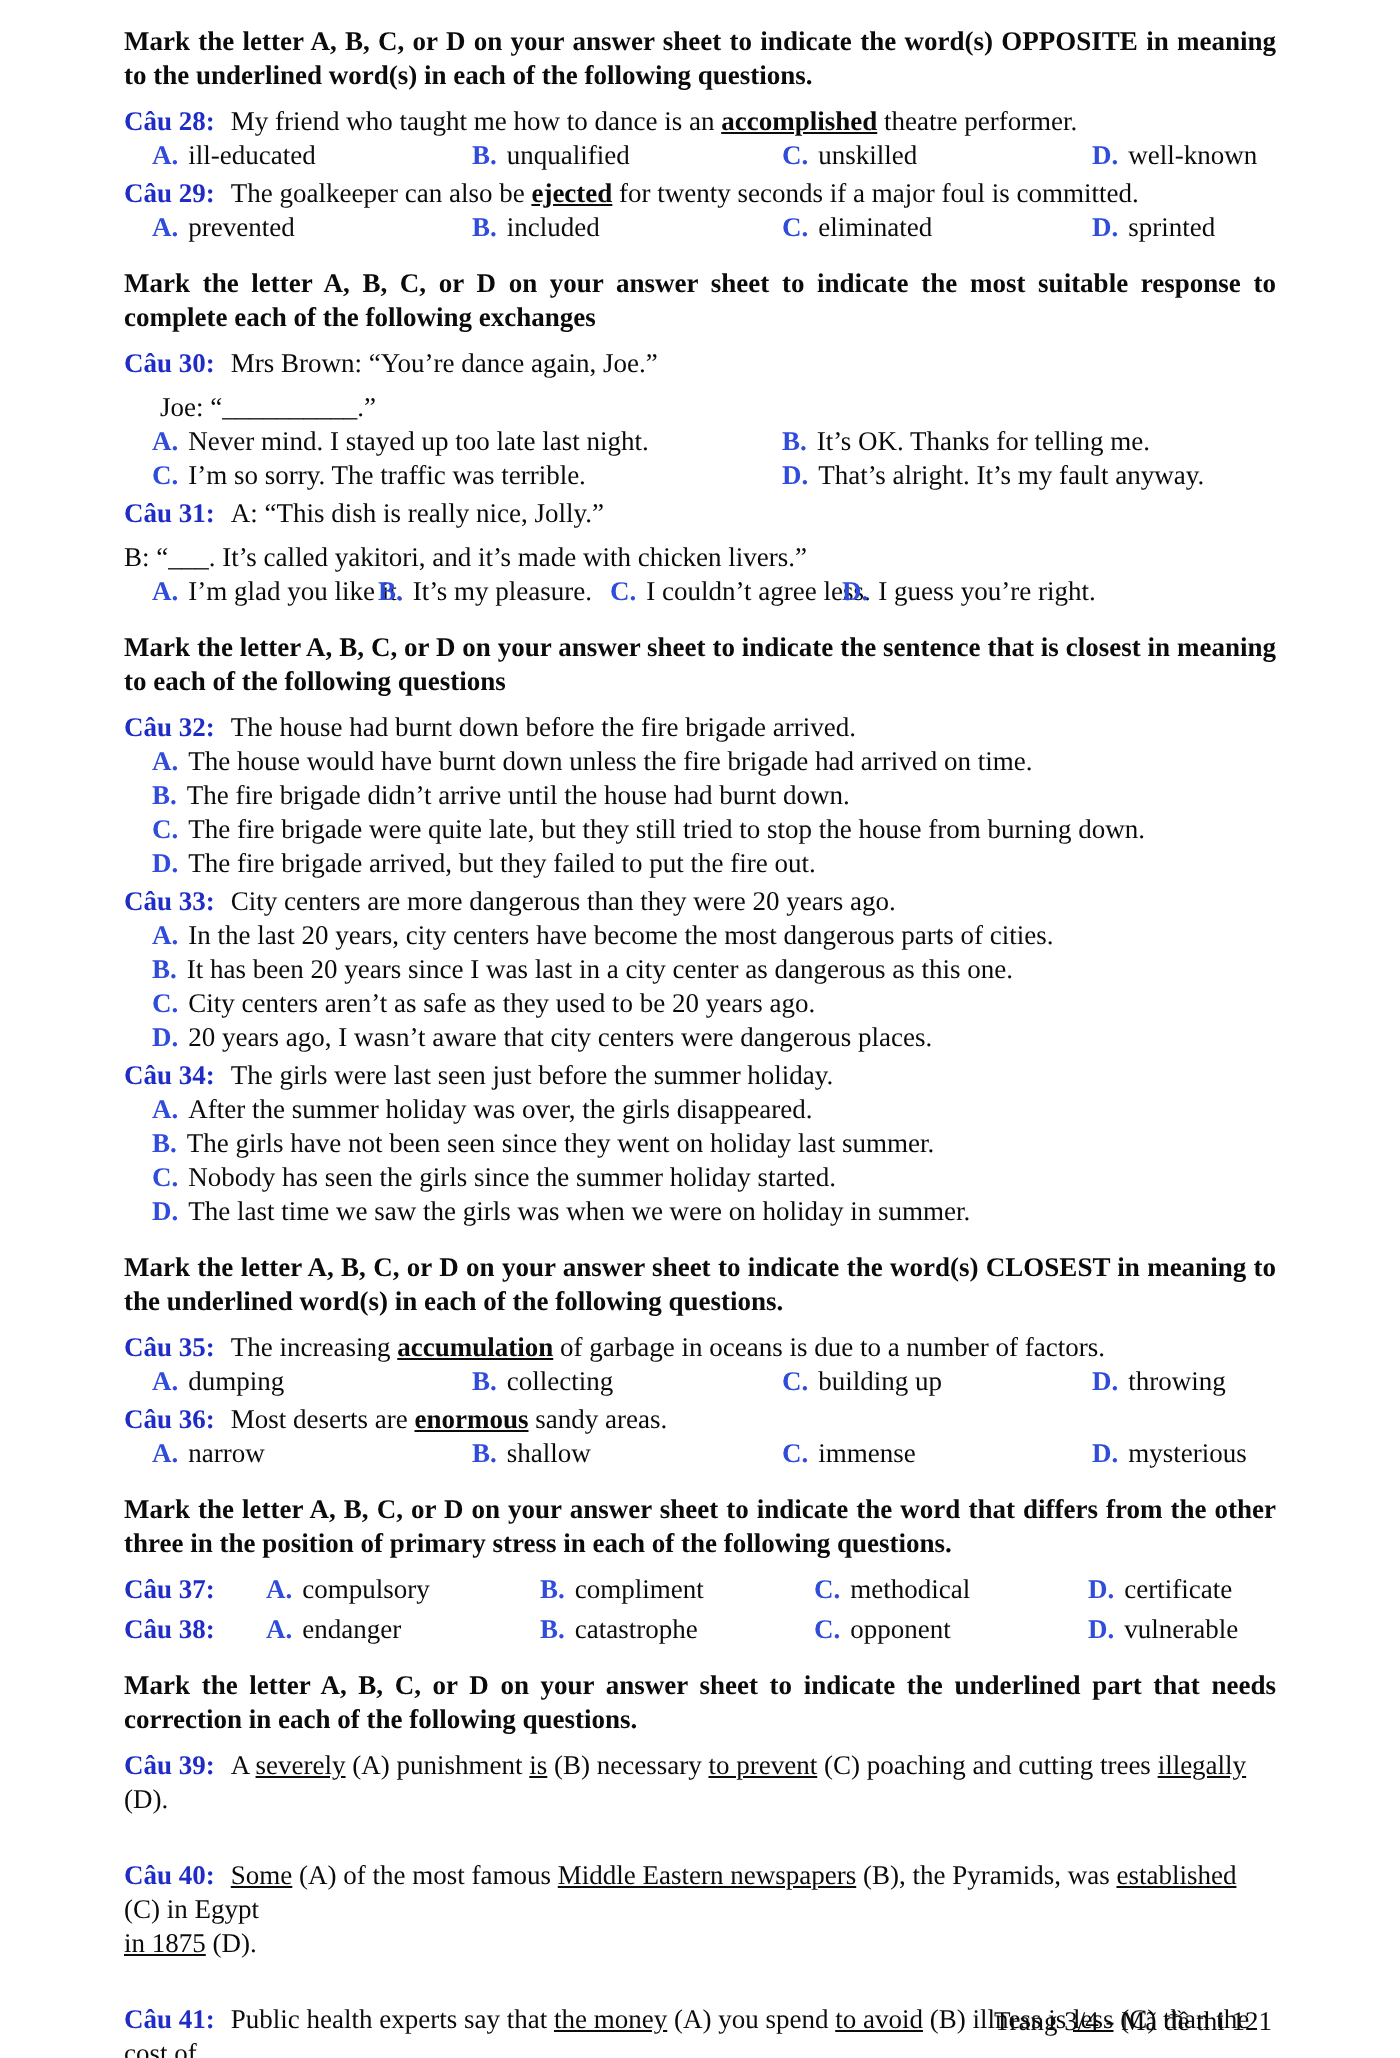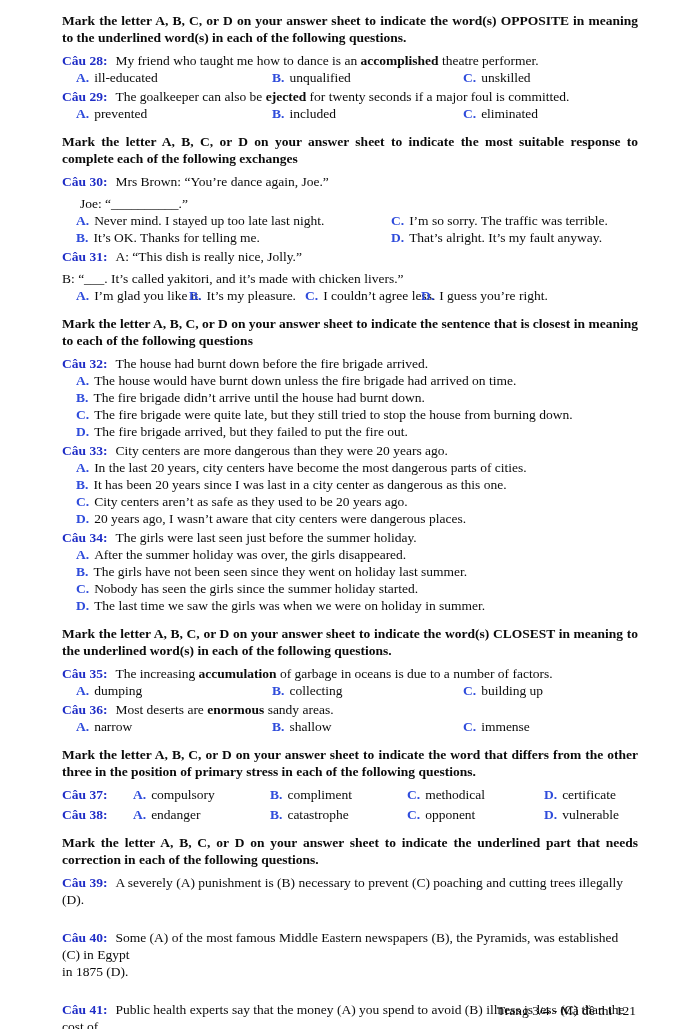--- a/index.html
+++ b/index.html
@@ -9,24 +9,24 @@
     font-family:"Liberation Serif","DejaVu Serif",serif;
     font-size:13.5px; line-height:17px; color:#0b0b0b;
     padding:12px 14px 0 14px; overflow:hidden;
   }
   p { margin:0; }
   .instruction { font-weight:700; text-align:justify; margin:11px 0 6px 0; }
   .sec-0 .instruction { margin-top:0; }
   .question { margin:0 0 2px 0; }
   .qlabel { color:var(--label-blue,#1f2dc6); font-weight:700; padding-right:8px; }
   .b { font-weight:700; }
-  .u { }
+  .u { text-decoration:underline; }
   .dialog { margin-top:5px; }
   .opts { padding-left:14px; }
-  .opts-grid4 { display:grid; grid-template-columns:160px 155px 155px 1fr;gap:36px; }
+  .opts-grid4 { display:grid; grid-template-columns:160px 155px 155px 1fr; }
   .opts-grid2 { display:grid; grid-template-columns:315px 1fr; }
   .opts-tight4 { display:grid; grid-template-columns:113px 116px 116px 1fr; }
   .opts-rows .option { display:block; white-space:normal; }
   .option { white-space:nowrap; }
   .opt-letter { color:var(--letter-blue,#2f4cdb); font-weight:700; padding-right:5px; }
   .q-inline { display:grid; grid-template-columns:71px 137px 137px 137px 1fr; margin-bottom:3px; }
   .sec-5 .question { margin-bottom:21px; }
   .footer { position:absolute; right:16px; bottom:10px; color:#0b0b0b; }
 </style>
 </head>
@@ -35,41 +35,42 @@
 <div class="page">
   <div>
       <div class="section sec-0">
         <p class="instruction">Mark the letter A, B, C, or D on your answer sheet to indicate the word(s) OPPOSITE in meaning to the underlined word(s) in each of the following questions.</p>
         <div class="question">
           <p class="stem"><span class="qlabel">Câu 28:</span><span>My friend who taught me how to dance is an </span><span class="b u">accomplished</span><span> theatre performer.</span></p>
           <div class="opts opts-grid4">
             <span class="option opt-cell"><span class="opt-letter">A.</span><span>ill-educated</span></span>
             <span class="option opt-cell"><span class="opt-letter">B.</span><span>unqualified</span></span>
             <span class="option opt-cell"><span class="opt-letter">C.</span><span>unskilled</span></span>
+            <span class="option opt-cell"><span class="opt-letter">D.</span><span>well-known</span></span>
           </div>
         </div>
         <div class="question">
           <p class="stem"><span class="qlabel">Câu 29:</span><span>The goalkeeper can also be </span><span class="b u">ejected</span><span> for twenty seconds if a major foul is committed.</span></p>
           <div class="opts opts-grid4">
             <span class="option opt-cell"><span class="opt-letter">A.</span><span>prevented</span></span>
             <span class="option opt-cell"><span class="opt-letter">B.</span><span>included</span></span>
             <span class="option opt-cell"><span class="opt-letter">C.</span><span>eliminated</span></span>
             <span class="option opt-cell"><span class="opt-letter">D.</span><span>sprinted</span></span>
           </div>
         </div>
       </div>
       <div class="section sec-1">
         <p class="instruction">Mark the letter A, B, C, or D on your answer sheet to indicate the most suitable response to complete each of the following exchanges</p>
         <div class="question">
           <p class="stem"><span class="qlabel">Câu 30:</span><span>Mrs Brown: “You’re dance again, Joe.”</span></p>
           <p class="dialog" style="margin-left: 18px;"><span>Joe: “__________.”</span></p>
           <div class="opts opts-grid2">
             <span class="option opt-cell"><span class="opt-letter">A.</span><span>Never mind. I stayed up too late last night.</span></span>
+            <span class="option opt-cell"><span class="opt-letter">B.</span><span>It’s OK. Thanks for telling me.</span></span>
             <span class="option opt-cell"><span class="opt-letter">C.</span><span>I’m so sorry. The traffic was terrible.</span></span>
-            <span class="option opt-cell"><span class="opt-letter">B.</span><span>It’s OK. Thanks for telling me.</span></span>
             <span class="option opt-cell"><span class="opt-letter">D.</span><span>That’s alright. It’s my fault anyway.</span></span>
           </div>
         </div>
         <div class="question">
           <p class="stem"><span class="qlabel">Câu 31:</span><span>A: “This dish is really nice, Jolly.”</span></p>
           <p class="dialog" style=""><span>B: “___. It’s called yakitori, and it’s made with chicken livers.”</span></p>
           <div class="opts opts-tight4">
             <span class="option opt-cell"><span class="opt-letter">A.</span><span>I’m glad you like it.</span></span>
             <span class="option opt-cell"><span class="opt-letter">B.</span><span>It’s my pleasure.</span></span>
             <span class="option opt-cell"><span class="opt-letter">C.</span><span>I couldn’t agree less.</span></span>

